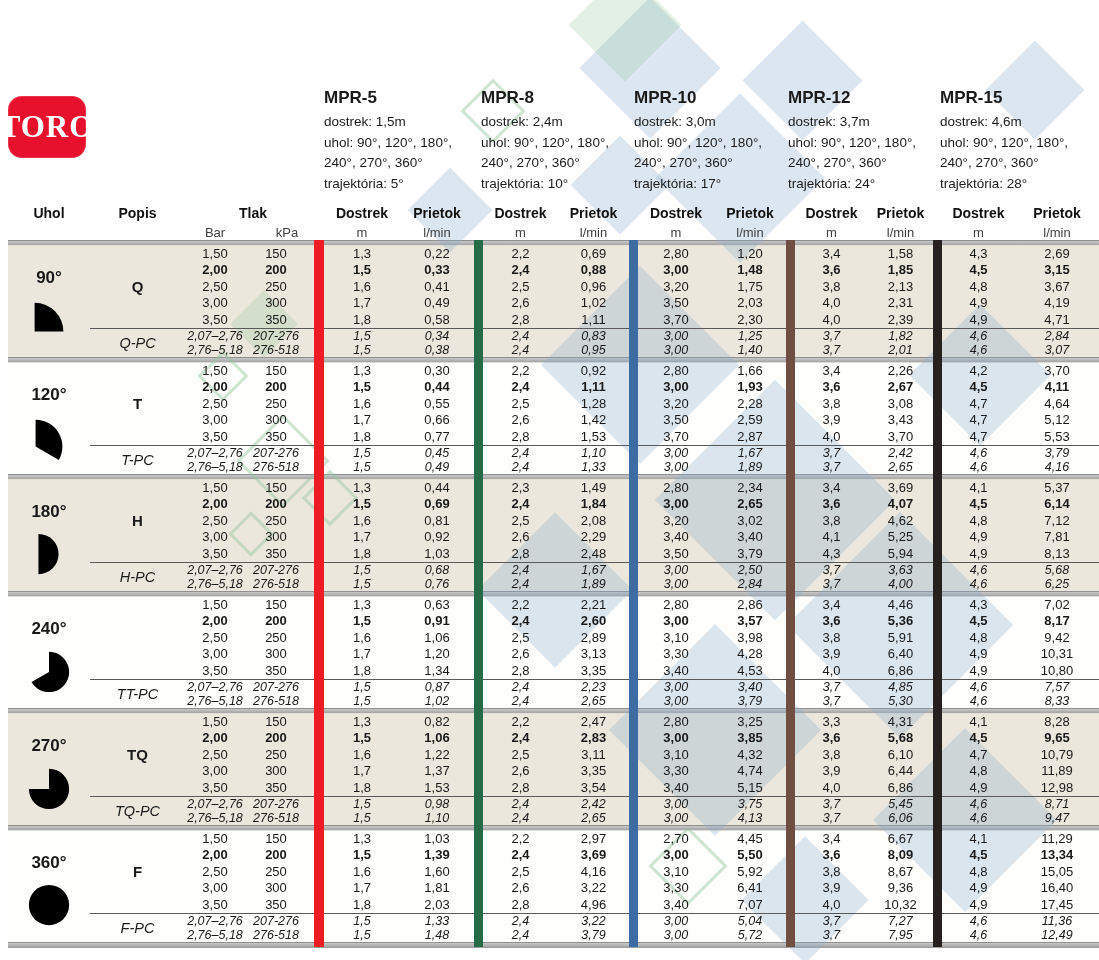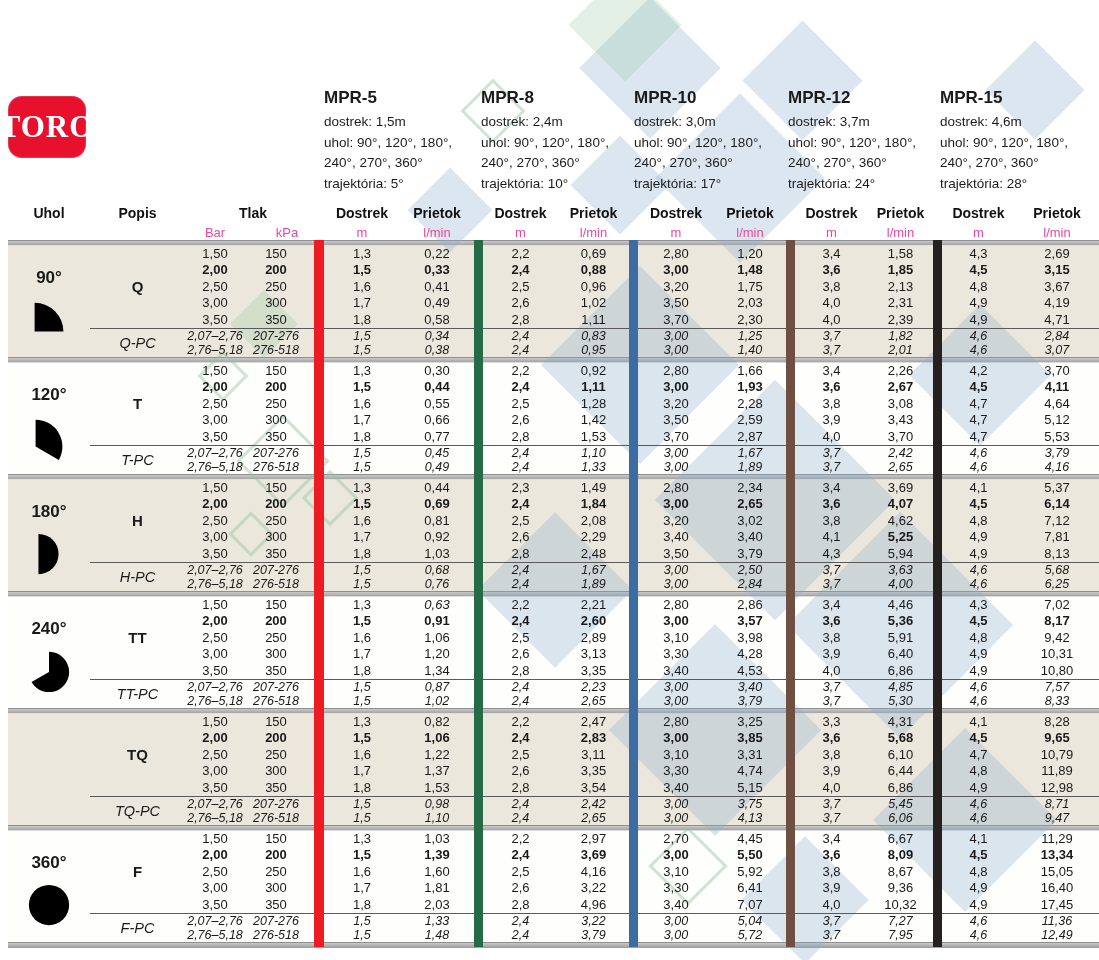--- a/index.html
+++ b/index.html
@@ -26,21 +26,21 @@
              box-shadow:inset 0 0 0 1px rgba(255,255,255,0.15);}
   .toro-logo span{color:#fff;font-family:"Liberation Serif",serif;font-weight:bold;
              font-size:31px;letter-spacing:1px;}
   .model{position:absolute;top:88px;width:155px;}
   .model .mname{font-size:17px;font-weight:bold;margin-bottom:4px;}
   .model .mline{font-size:13.5px;line-height:20.5px;color:#1c1c1c;}
   .cols{display:grid;grid-template-columns:82px 95px 60px 62px 17px 76px 74px 9px 75px 71px 9px 76px 72px 9px 73px 65px 9px 73px 84px;}
   #col-header{position:absolute;left:8px;top:201px;width:1091px;grid-template-rows:23px 17px;}
   #col-header div{display:flex;align-items:center;justify-content:center;}
   .hlabel{font-size:14px;font-weight:bold;color:#111;}
-  .hunit{font-size:13px;color:#ec4899;}
+  .hunit{font-size:13px;color:#404040;}
   .band{position:absolute;left:8px;width:1091px;height:112px;
         grid-template-rows:16.5px 16.5px 16.5px 16.5px 16.5px 2px 13.75px 13.75px;}
   .band > div{display:flex;align-items:center;justify-content:center;}
   .num{font-size:13px;color:#1a1a1a;}
   .num.b{font-weight:bold;}
   .num.pc{font-style:italic;font-size:12.5px;}
   .sepline{border-top:1.3px solid #5a5a5a;align-self:start;}
   .angle-cell{flex-direction:column;justify-content:center;padding-top:9px;gap:9px;}
   .angle-label{font-size:17px;font-weight:bold;}
   .code{font-size:15px;font-weight:bold;}
@@ -397,21 +397,21 @@
           <div class="num" style="grid-area: 3 / 19;">7,12</div>
           <div class="num" style="grid-area: 4 / 3;">3,00</div>
           <div class="num" style="grid-area: 4 / 4;">300</div>
           <div class="num" style="grid-area: 4 / 6;">1,7</div>
           <div class="num" style="grid-area: 4 / 7;">0,92</div>
           <div class="num" style="grid-area: 4 / 9;">2,6</div>
           <div class="num" style="grid-area: 4 / 10;">2,29</div>
           <div class="num" style="grid-area: 4 / 12;">3,40</div>
           <div class="num" style="grid-area: 4 / 13;">3,40</div>
           <div class="num" style="grid-area: 4 / 15;">4,1</div>
-          <div class="num" style="grid-area: 4 / 16; font-weight: bold;">5,25</div>
+          <div class="num" style="grid-area: 4 / 16;">5,25</div>
           <div class="num" style="grid-area: 4 / 18;">4,9</div>
           <div class="num" style="grid-area: 4 / 19;">7,81</div>
           <div class="num" style="grid-area: 5 / 3;">3,50</div>
           <div class="num" style="grid-area: 5 / 4;">350</div>
           <div class="num" style="grid-area: 5 / 6;">1,8</div>
           <div class="num" style="grid-area: 5 / 7;">1,03</div>
           <div class="num" style="grid-area: 5 / 9;">2,8</div>
           <div class="num" style="grid-area: 5 / 10;">2,48</div>
           <div class="num" style="grid-area: 5 / 12;">3,50</div>
           <div class="num" style="grid-area: 5 / 13;">3,79</div>
@@ -444,27 +444,26 @@
           <div class="num pc" style="grid-area: 8 / 18;">4,6</div>
           <div class="num pc" style="grid-area: 8 / 19;">6,25</div>
         </div>
         <div class="band cols" style="top: 596px;">
           <div class="angle-cell" style="grid-area: 1 / 1 / 9;">
             <div class="angle-label">240°</div>
             <svg width="46" height="46" viewBox="0 0 48 48">
               <path d="M24,25 L24,4 A21,21 0 1 1 5.81,35.50 Z" fill="#000"></path>
             </svg>
           </div>
-          <div class="code" style="grid-area: 1 / 2 / 6;">TT</div>
           <div class="sepline" style="grid-area: 6 / 2 / auto / 20;"></div>
           <div class="pccode" style="grid-area: 7 / 2 / 9;">TT-PC</div>
           <div class="num" style="grid-area: 1 / 3;">1,50</div>
           <div class="num" style="grid-area: 1 / 4;">150</div>
           <div class="num" style="grid-area: 1 / 6;">1,3</div>
-          <div class="num" style="grid-area: 1 / 7; font-style: italic;">0,63</div>
+          <div class="num" style="grid-area: 1 / 7;">0,63</div>
           <div class="num" style="grid-area: 1 / 9;">2,2</div>
           <div class="num" style="grid-area: 1 / 10;">2,21</div>
           <div class="num" style="grid-area: 1 / 12;">2,80</div>
           <div class="num" style="grid-area: 1 / 13;">2,86</div>
           <div class="num" style="grid-area: 1 / 15;">3,4</div>
           <div class="num" style="grid-area: 1 / 16;">4,46</div>
           <div class="num" style="grid-area: 1 / 18;">4,3</div>
           <div class="num" style="grid-area: 1 / 19;">7,02</div>
           <div class="num b" style="grid-area: 2 / 3;">2,00</div>
           <div class="num b" style="grid-area: 2 / 4;">200</div>
@@ -533,20 +532,26 @@
           <div class="num pc" style="grid-area: 8 / 9;">2,4</div>
           <div class="num pc" style="grid-area: 8 / 10;">2,65</div>
           <div class="num pc" style="grid-area: 8 / 12;">3,00</div>
           <div class="num pc" style="grid-area: 8 / 13;">3,79</div>
           <div class="num pc" style="grid-area: 8 / 15;">3,7</div>
           <div class="num pc" style="grid-area: 8 / 16;">5,30</div>
           <div class="num pc" style="grid-area: 8 / 18;">4,6</div>
           <div class="num pc" style="grid-area: 8 / 19;">8,33</div>
         </div>
         <div class="band cols" style="top: 713px;">
+          <div class="angle-cell" style="grid-area: 1 / 1 / 9;">
+            <div class="angle-label">270°</div>
+            <svg width="46" height="46" viewBox="0 0 48 48">
+              <path d="M24,25 L24,4 A21,21 0 1 1 3.00,25.00 Z" fill="#000"></path>
+            </svg>
+          </div>
           <div class="code" style="grid-area: 1 / 2 / 6;">TQ</div>
           <div class="sepline" style="grid-area: 6 / 2 / auto / 20;"></div>
           <div class="pccode" style="grid-area: 7 / 2 / 9;">TQ-PC</div>
           <div class="num" style="grid-area: 1 / 3;">1,50</div>
           <div class="num" style="grid-area: 1 / 4;">150</div>
           <div class="num" style="grid-area: 1 / 6;">1,3</div>
           <div class="num" style="grid-area: 1 / 7;">0,82</div>
           <div class="num" style="grid-area: 1 / 9;">2,2</div>
           <div class="num" style="grid-area: 1 / 10;">2,47</div>
           <div class="num" style="grid-area: 1 / 12;">2,80</div>
@@ -567,21 +572,21 @@
           <div class="num b" style="grid-area: 2 / 16;">5,68</div>
           <div class="num b" style="grid-area: 2 / 18;">4,5</div>
           <div class="num b" style="grid-area: 2 / 19;">9,65</div>
           <div class="num" style="grid-area: 3 / 3;">2,50</div>
           <div class="num" style="grid-area: 3 / 4;">250</div>
           <div class="num" style="grid-area: 3 / 6;">1,6</div>
           <div class="num" style="grid-area: 3 / 7;">1,22</div>
           <div class="num" style="grid-area: 3 / 9;">2,5</div>
           <div class="num" style="grid-area: 3 / 10;">3,11</div>
           <div class="num" style="grid-area: 3 / 12;">3,10</div>
-          <div class="num" style="grid-area: 3 / 13;">3,31</div>
+          <div class="num" style="grid-area: 3 / 13;">4,32</div>
           <div class="num" style="grid-area: 3 / 15;">3,8</div>
           <div class="num" style="grid-area: 3 / 16;">6,10</div>
           <div class="num" style="grid-area: 3 / 18;">4,7</div>
           <div class="num" style="grid-area: 3 / 19;">10,79</div>
           <div class="num" style="grid-area: 4 / 3;">3,00</div>
           <div class="num" style="grid-area: 4 / 4;">300</div>
           <div class="num" style="grid-area: 4 / 6;">1,7</div>
           <div class="num" style="grid-area: 4 / 7;">1,37</div>
           <div class="num" style="grid-area: 4 / 9;">2,6</div>
           <div class="num" style="grid-area: 4 / 10;">3,35</div>

